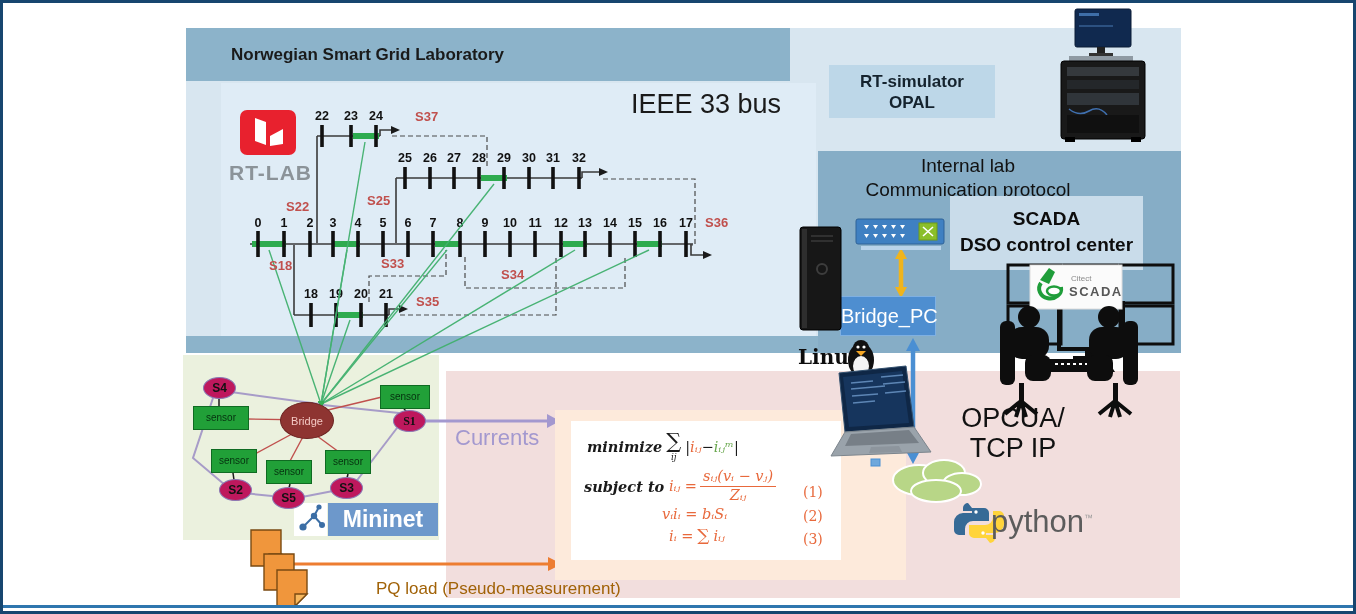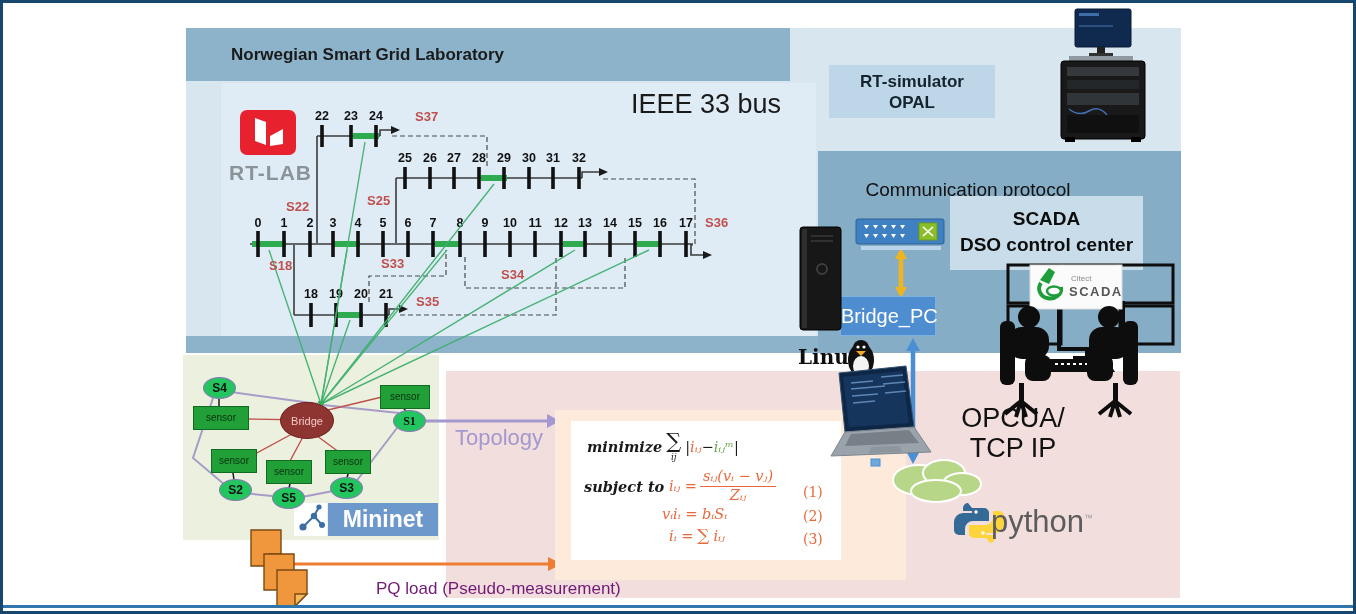--- a/index.html
+++ b/index.html
@@ -24,30 +24,30 @@
   #ieee-title{left:628px;top:86px;font-size:27px;color:#1a1a1a;}
   #rtlab-label{left:226px;top:158px;font-size:21px;font-weight:bold;color:#8b9399;letter-spacing:1px;}
   #opal-box{left:826px;top:62px;width:166px;height:53px;background:#bdd7e8;text-align:center;font-weight:bold;font-size:17px;color:#15232e;padding-top:6px;line-height:21px;}
   #internal-l1{left:815px;top:152px;width:300px;text-align:center;font-size:19px;color:#111;}
   #internal-l2{left:805px;top:176px;width:320px;text-align:center;font-size:19px;color:#111;}
   #scada-box{left:947px;top:193px;width:193px;height:74px;background:#c9dcea;text-align:center;font-weight:bold;font-size:19px;color:#0d0d0d;padding-top:10px;line-height:26px;}
   #bridge-pc-box{left:837px;top:293px;width:96px;height:40px;background:#4e8ed0;border:1px solid #7fb0e2;color:#ffffff;font-size:20px;text-align:center;line-height:38px;}
   #linux-label{left:795px;top:342px;font-family:"DejaVu Serif",serif;font-weight:bold;font-size:20px;color:#0d0d0d;}
   #topology-title{left:455px;top:378px;width:420px;text-align:center;font-size:21px;color:#1c1c1c;}
   #currents-label{left:452px;top:422px;font-size:22px;color:#a398cf;}
-  #pq-label{left:373px;top:576px;font-size:17px;color:#701a75;}
+  #pq-label{left:373px;top:576px;font-size:17px;color:#a16207;}
   #opcua-box{left:945px;top:400px;width:130px;text-align:center;font-size:27px;color:#111;line-height:30px;}
   #python-text{left:988px;top:501px;font-size:31px;color:#5c5c5c;}
   #python-text sup{font-size:9px;color:#9a9a9a;}
   #mininet-box{left:325px;top:500px;width:110px;height:33px;background:#6d98cb;color:#fff;font-weight:bold;font-size:23px;text-align:center;line-height:32px;}
   #mininet-icon-box{left:291px;top:500px;width:33px;height:33px;background:#ffffff;}
   #citect-small{left:1068px;top:271px;font-size:8px;color:#8a8a8a;}
   #citect-big{left:1066px;top:281px;font-size:13px;font-weight:bold;color:#575757;letter-spacing:1.5px;}
   .sensor-box{width:50px;height:24px;background:#21a038;border:1.5px solid #0f6b22;color:#06310f;font-size:10px;text-align:center;line-height:21px;}
-  .s-node{width:33px;height:22px;background:#22c55e;border:1.5px solid #8a7ab5;border-radius:50%;font-size:12px;font-weight:bold;color:#111;text-align:center;line-height:20px;}
+  .s-node{width:33px;height:22px;background:#be185d;border:1.5px solid #8a7ab5;border-radius:50%;font-size:12px;font-weight:bold;color:#111;text-align:center;line-height:20px;}
   #bridge-node{left:277px;top:399px;width:54px;height:37px;background:#8e3431;border:1px solid #6b2422;border-radius:50%;color:#f4c9c4;font-size:11px;text-align:center;line-height:36px;}
   .sw-label{position:absolute;font-size:13px;font-weight:bold;color:#c0504d;z-index:5;}
   
   .frow{position:absolute;display:flex;align-items:center;font-family:"DejaVu Serif",serif;font-size:14.5px;color:#e8693c;}
   .kw{font-weight:bold;font-style:italic;color:#1a1a1a;}
   .it{font-style:italic;}
   .sumstack{display:inline-flex;flex-direction:column;align-items:center;line-height:1;color:#1a1a1a;margin:0 4px;}
   .sumstack .sigma{font-size:21px;}
   .sumstack .under{font-size:9px;font-style:italic;margin-top:1px;}
   .frac{display:inline-flex;flex-direction:column;align-items:center;line-height:1.1;margin:0 3px;}
@@ -269,30 +269,31 @@
 
   <div class="abs z3" id="lab-title">Norwegian Smart Grid Laboratory</div>
   <div class="abs z3" id="ieee-title">IEEE 33 bus</div>
   <div class="abs z3" id="rtlab-label">RT-LAB</div>
 
   <div class="abs z3" id="opal-box">
     <div>RT-simulator</div>
     <div>OPAL</div>
   </div>
 
+  <div class="abs z3" id="internal-l1">Internal lab</div>
   <div class="abs z3" id="internal-l2">Communication protocol</div>
 
   <div class="abs z3" id="scada-box">
     <div>SCADA</div>
     <div>DSO control center</div>
   </div>
 
   <div class="abs z3" id="bridge-pc-box">Bridge_PC</div>
   <div class="abs z3" id="linux-label">Linux</div>
-  <div class="abs z3" id="currents-label">Topology</div>
+  <div class="abs z3" id="currents-label">Currents</div>
   <div class="abs z3" id="pq-label">PQ load (Pseudo-measurement)</div>
   <div class="abs z3" id="opcua-box">
     <div>OPCUA/</div>
     <div>TCP IP</div>
   </div>
   <div class="abs z5" id="python-text"><span>python</span><sup>™</sup></div>
 
   <div class="abs z3" id="mininet-icon-box"></div>
   <div class="abs z3" id="mininet-box">Mininet</div>
 

